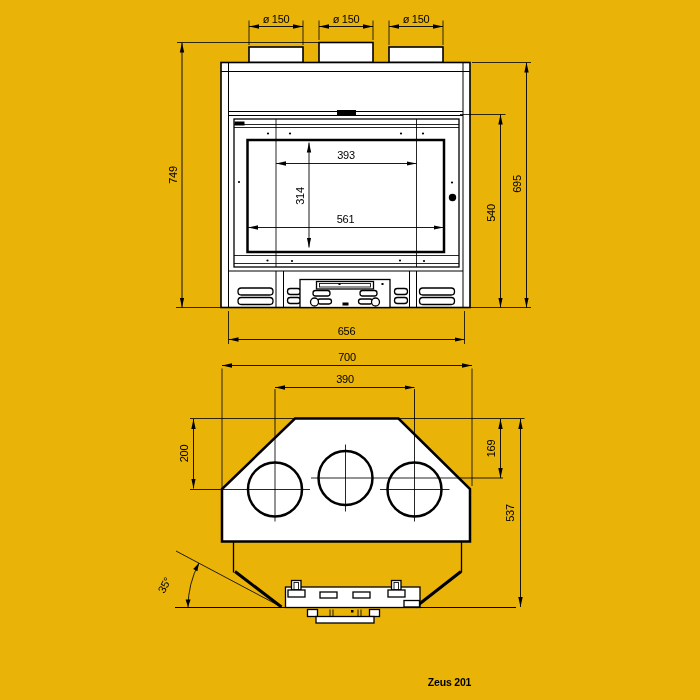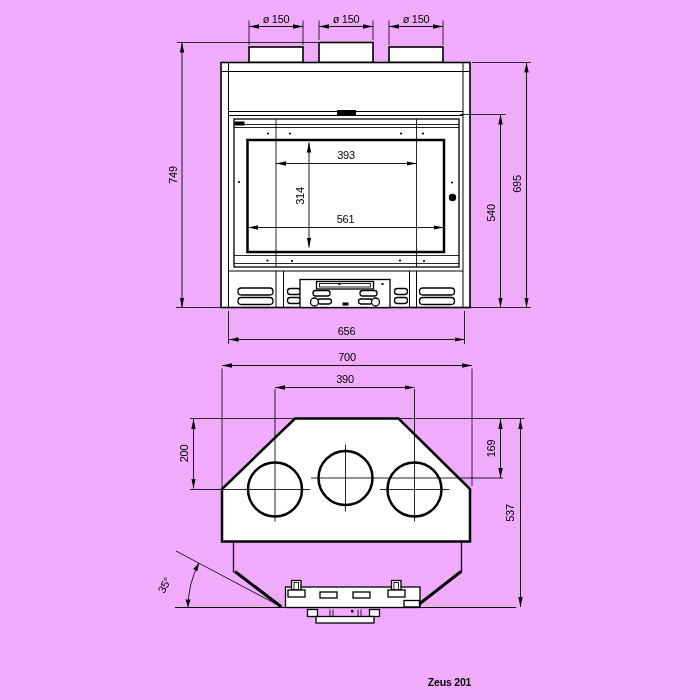--- a/index.html
+++ b/index.html
@@ -1,16 +1,16 @@
 <!DOCTYPE html>
 <html><head>
 <meta charset="utf-8">
 <style>
   html,body{margin:0;padding:0;background:#fff;}
-  .stage{position:relative;width:700px;height:700px;background:#f0abfc;overflow:hidden;}
+  .stage{position:relative;width:700px;height:700px;background:#eab308;overflow:hidden;}
   svg{display:block;}
   .thin{stroke:#000;stroke-width:1;fill:none;}
   .hair{stroke:#000;stroke-width:.85;fill:none;}
   .med{stroke:#000;stroke-width:1.3;fill:none;}
   .med2{stroke:#000;stroke-width:1.6;fill:none;}
   .thick{stroke:#000;stroke-width:2.5;fill:none;}
   .xthick{stroke:#000;stroke-width:3;fill:none;}
   .wfill{fill:#fff;}
   .blk{fill:#000;stroke:none;}
   .dim{stroke:#000;stroke-width:.9;fill:none;marker-start:url(#arr);marker-end:url(#arr);}

